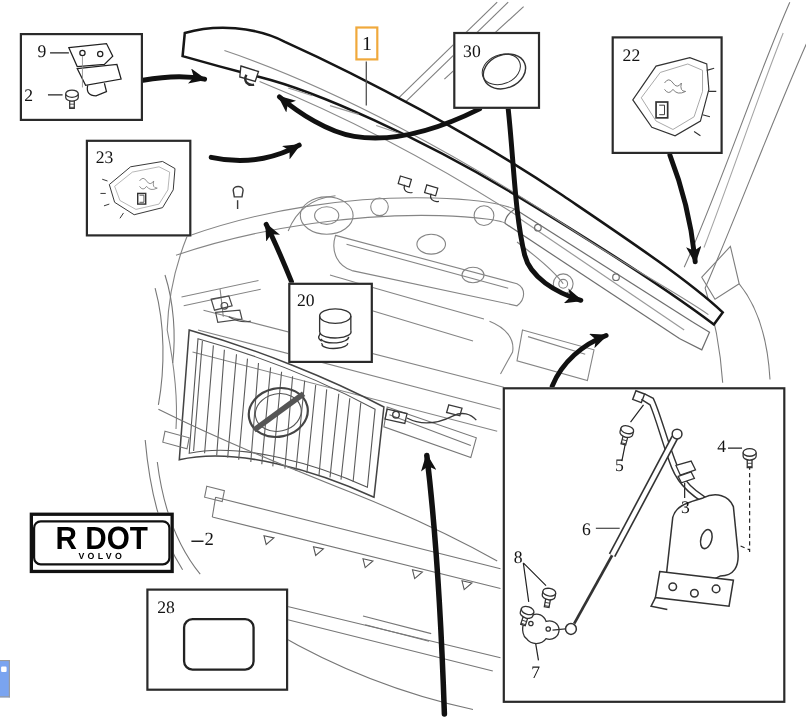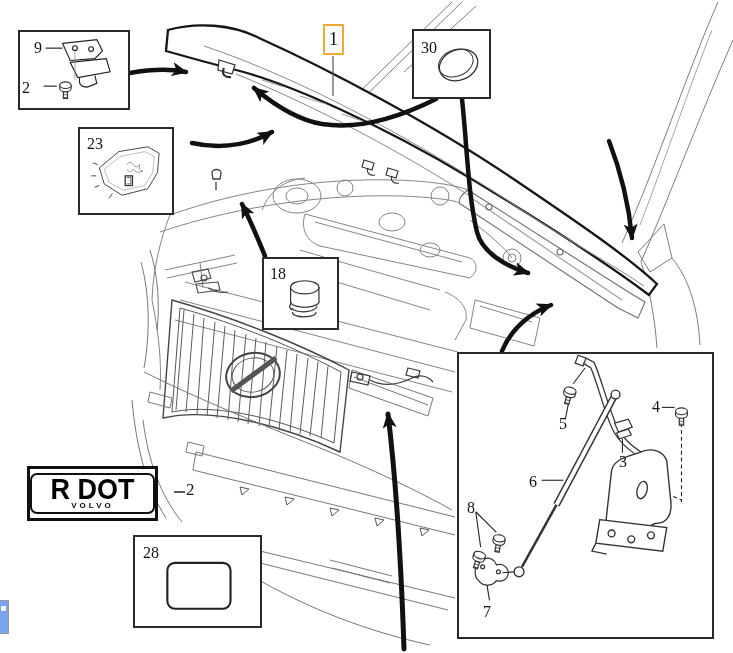--- a/index.html
+++ b/index.html
@@ -207,33 +207,46 @@
 <div class="pbox" style="left:412px;top:29px;width:79px;height:70px">
   <svg viewBox="0 0 79 70">
     <g fill="none" stroke="#333">
       <ellipse cx="47" cy="36" rx="21" ry="16" transform="rotate(-22 47 36)" stroke-width="1.4"></ellipse>
       <ellipse cx="44" cy="34" rx="19" ry="14" transform="rotate(-22 44 34)" stroke-width="1"></ellipse>
     </g>
   </svg>
   <span class="num" style="left:7px;top:9px">30</span>
 </div>
 
+<div class="pbox" style="left:556px;top:33px;width:101px;height:107px">
+  <svg viewBox="0 0 101 107">
+    <g stroke="#333" stroke-width="1.1" fill="none">
+      <path d="M18,58 L40,26 L72,18 L88,24 L90,48 L82,78 L58,92 L36,84 Z"></path>
+      <path d="M26,56 L44,32 L70,24 L84,30 L84,50 L76,74 L56,86 L40,78 Z" stroke="#999" stroke-width="0.8"></path>
+      <path d="M88,30 L95,28 M90,50 L97,50 M84,72 L91,74 M76,88 L82,92"></path>
+      <path d="M48,42 q4,-6 8,0 q4,6 8,0 q-2,8 4,8 q-8,4 -12,-2 q-4,6 -8,0" stroke="#777" stroke-width="0.9"></path>
+      <rect x="40" y="60" width="11" height="15" stroke-width="1.6"></rect>
+      <path d="M43,63 h5 v9 h-5" stroke-width="0.9"></path>
+    </g>
+  </svg>
+  <span class="num" style="left:8px;top:8px">22</span>
+</div>
 
 <div class="pbox" style="left:262px;top:257px;width:77px;height:73px">
   <svg viewBox="0 0 77 73">
     <g stroke="#333" stroke-width="1.3" fill="none">
       <ellipse cx="43" cy="30" rx="15" ry="7"></ellipse>
       <path d="M28,30 V46 M58,30 V44"></path>
       <path d="M28,46 a15,6 0 0 0 30,-2"></path>
       <path d="M29,52 a14,6 0 0 0 27,-2"></path>
       <path d="M30,58 a13,5 0 0 0 25,-2"></path>
       <path d="M29,46 l-2,4 a14,6 0 0 0 3,4 M30,56 a13,5 0 0 0 1,2"></path>
     </g>
   </svg>
-  <span class="num" style="left:6px;top:7px">18</span>
+  <span class="num" style="left:6px;top:7px">20</span>
 </div>
 
 <div class="pbox" style="left:457px;top:352px;width:257px;height:287px">
   <svg viewBox="0 0 257 287">
 
     <g stroke="#222" stroke-width="1.1" fill="none">
       <path d="M108,66 L112,46"></path>
       <path d="M116,30 L128,14"></path>
       <path d="M166,100 L166,86"></path>
       <path d="M206,54 H219"></path>

